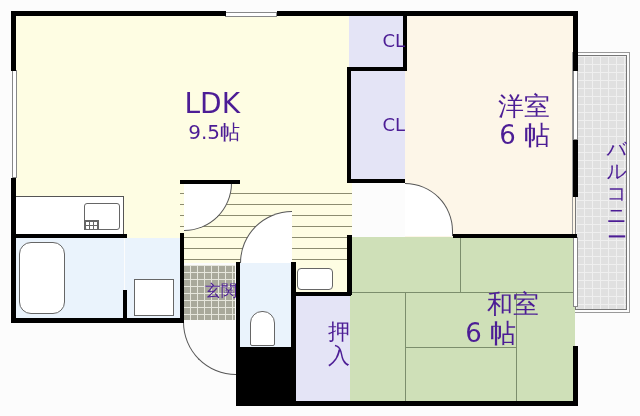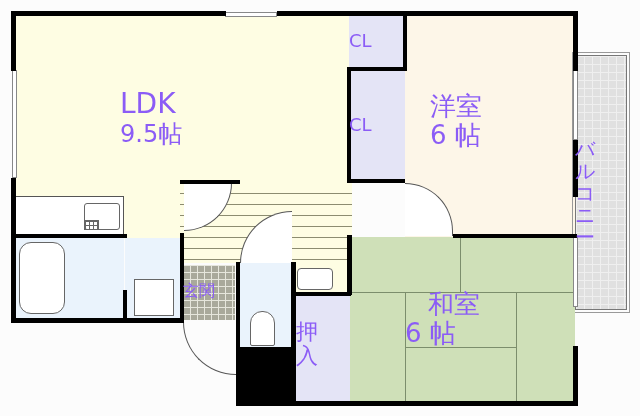--- a/index.html
+++ b/index.html
@@ -4,21 +4,21 @@
 <style>
   html, body { margin: 0; padding: 0; }
   body {
     width: 640px; height: 416px; background: #fcfcfc;
     position: relative; overflow: hidden;
     font-family: "DejaVu Sans", "Liberation Sans", sans-serif;
   }
   .abs { position: absolute; box-sizing: border-box; }
   .wall { position: absolute; background: #000; }
   .room-label {
-    position: absolute; text-align: left; color: #8b5cf6;
+    position: absolute; text-align: right; color: #4c1d95;
     line-height: 1.0; white-space: pre-line;
   }
   .ldk { background: #fefde3; }
   .yoshitsu { background: #fdf6e8; }
   .washitsu { background: #cfe0b8; }
   .cl { background: #e4e4f6; }
   .wet { background: #eaf3fc; }
   .white { background: #ffffff; }
   .balcony {
     background-color: #e0e0e0;
@@ -116,21 +116,21 @@
 <div class="wall" style="left:14px;top:234px;width:113px;height:4px;"></div>
 <div class="wall" style="left:123px;top:290px;width:4px;height:30px;"></div>
 <div class="wall" style="left:180px;top:233px;width:4px;height:90px;"></div>
 <div class="wall" style="left:236px;top:262px;width:4px;height:144px;"></div>
 <div class="wall" style="left:291px;top:262px;width:5px;height:144px;"></div>
 <div class="wall" style="left:347px;top:235px;width:5px;height:60px;"></div>
 <div class="wall" style="left:291px;top:292px;width:60px;height:4px;"></div>
 <div class="wall" style="left:453px;top:234px;width:124px;height:4px;"></div>
 
 <div class="room-label" style="left:120px;top:90px;width:120px;font-size:28px;">LDK</div>
-<div class="room-label" style="left:120px;top:122px;width:120px;font-size:24px;">9.5帖</div>
+<div class="room-label" style="left:120px;top:122px;width:120px;font-size:20px;">9.5帖</div>
 
 <div class="room-label" style="left:349px;top:32px;width:56px;font-size:18px;">CL</div>
 <div class="room-label" style="left:349px;top:116px;width:56px;font-size:18px;">CL</div>
 
 <div class="room-label" style="left:430px;top:93px;width:120px;font-size:26px;">洋室</div>
 <div class="room-label" style="left:430px;top:122px;width:120px;font-size:26px;">6 帖</div>
 
 <div class="room-label" style="left:405px;top:291px;width:111px;font-size:26px;padding-left:23px;">和室</div>
 <div class="room-label" style="left:405px;top:320px;width:111px;font-size:26px;">6 帖</div>
 

